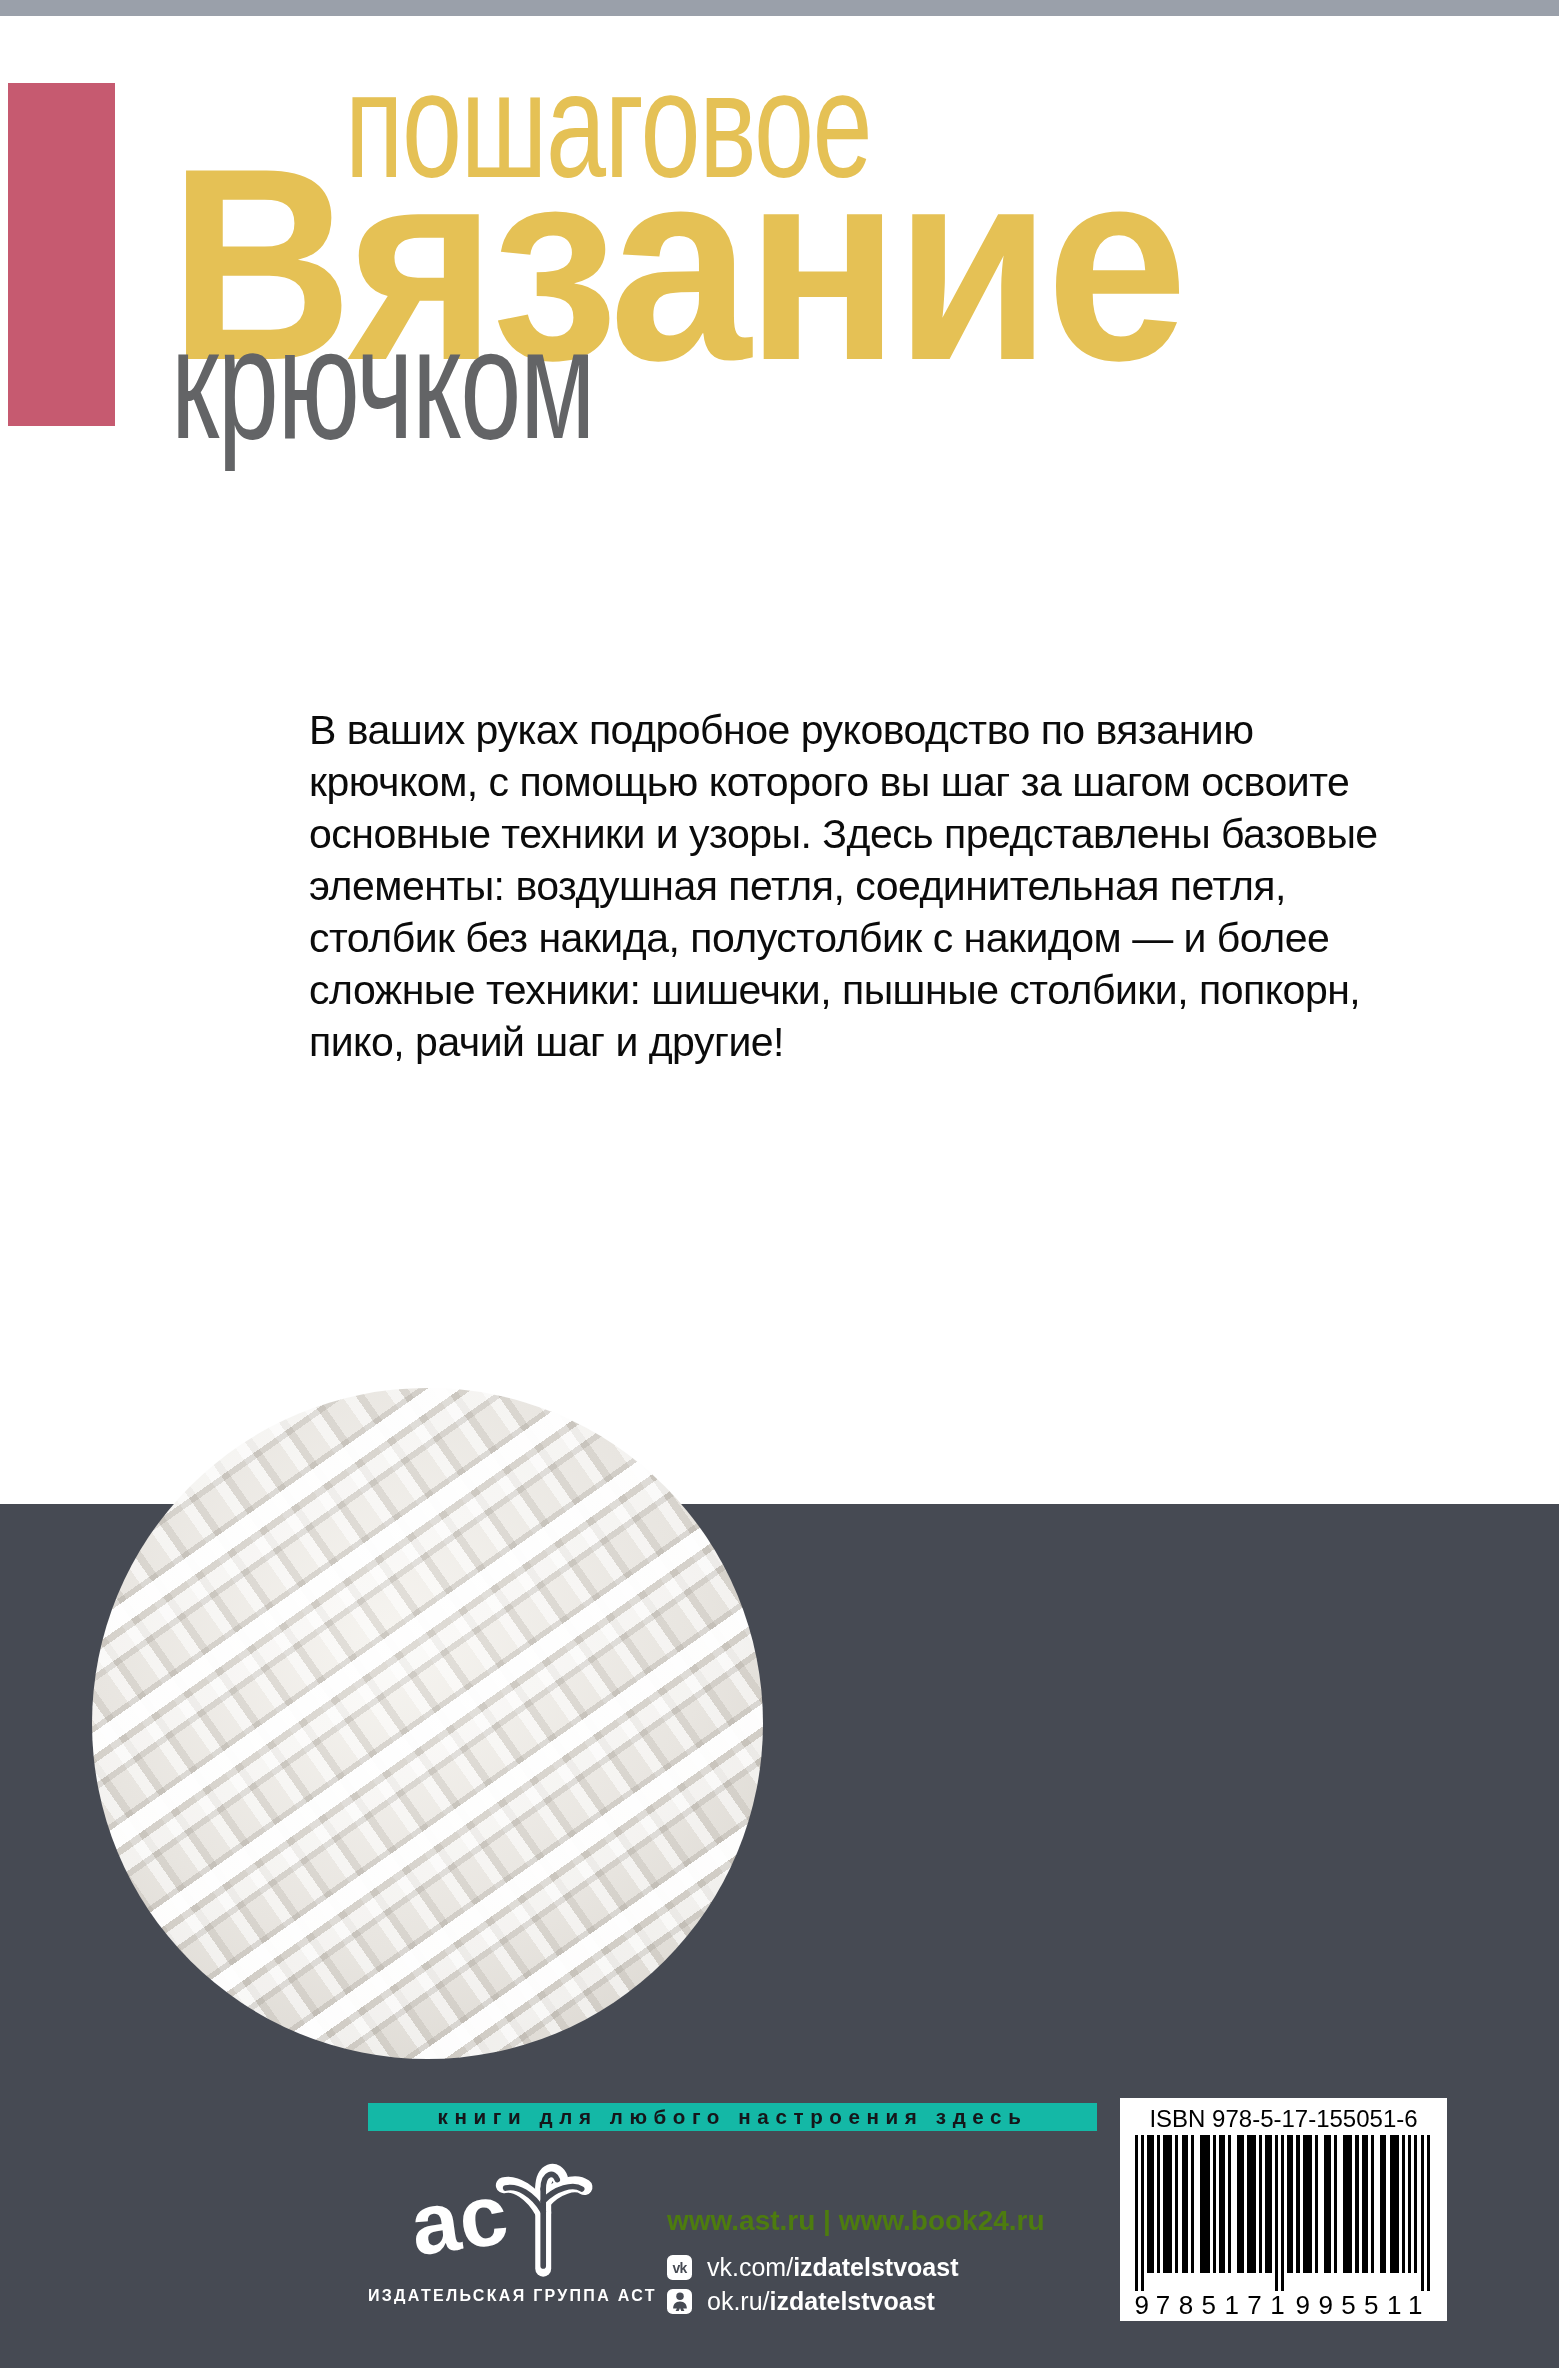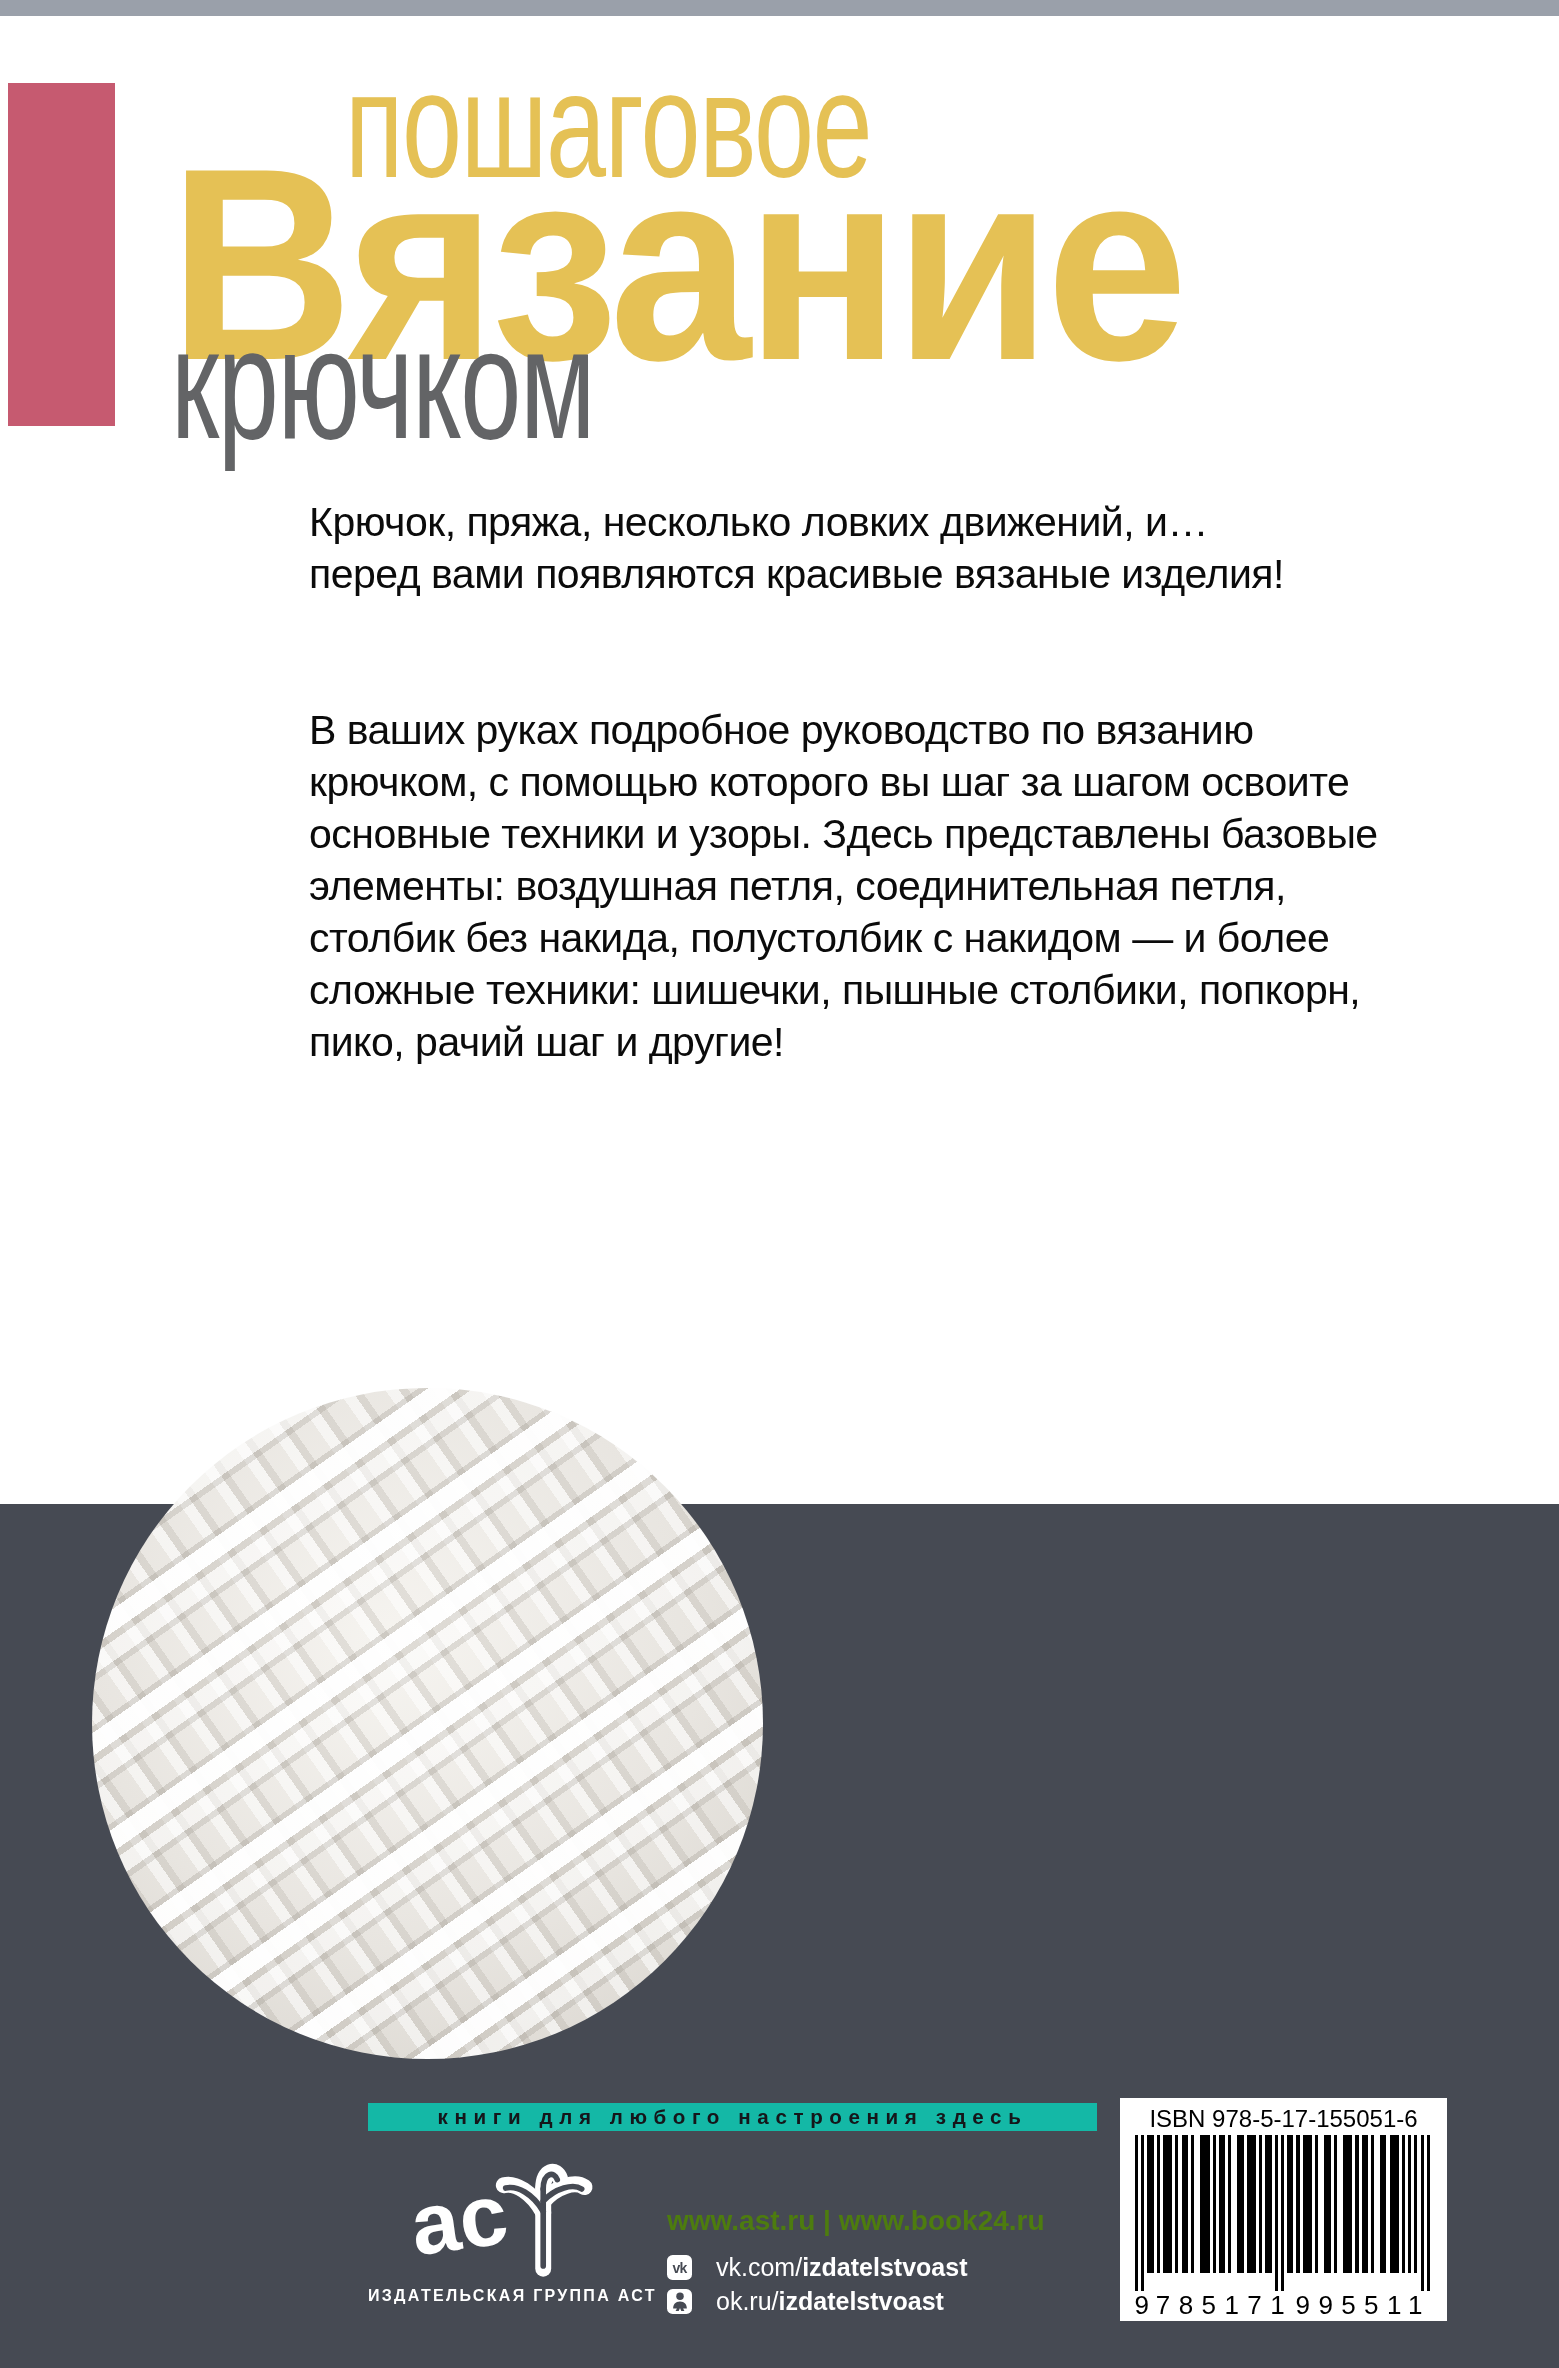--- a/index.html
+++ b/index.html
@@ -104,21 +104,21 @@
     position:absolute;left:368px;top:2271px;width:277px;
     text-align:center;font-size:16px;font-weight:600;color:#ffffff;
     letter-spacing:2.3px;white-space:nowrap;
   }
   
   .websites-label{
     position:absolute;left:667px;top:2189px;
     font-size:28px;font-weight:700;color:#4d7c0f;white-space:nowrap;
   }
   .social-row{
-    position:absolute;left:667px;display:flex;align-items:center;gap:24px;
+    position:absolute;left:667px;display:flex;align-items:center;gap:15px;
     color:#ffffff;font-size:25px;white-space:nowrap;
   }
   .social-row .bold{font-weight:700;}
   .vk-row{top:2237px;}
   .ok-row{top:2271px;justify-content:space-between;}
   .social-icon{
     width:25px;height:25px;border-radius:5.6px;background:#ffffff;
     display:flex;align-items:center;justify-content:center;flex:0 0 auto;
   }
   .vk-glyph{
@@ -129,22 +129,20 @@
 </head>
 <body>
 
 <div class="page">
 
   <div class="accent-block"></div>
   <div class="title-top">пошаговое</div>
   <div class="title-main">Вязание</div>
   <div class="title-sub">крючком</div>
 
-  <div class="para para-1">Крючок, пряжа, несколько ловких движений, и…
-перед вами появляются красивые вязаные изделия!</div>
   <div class="para para-2">В ваших руках подробное руководство по вязанию
 крючком, с помощью которого вы шаг за шагом освоите
 основные техники и узоры. Здесь представлены базовые
 элементы: воздушная петля, соединительная петля,
 столбик без накида, полустолбик с накидом — и более
 сложные техники: шишечки, пышные столбики, попкорн,
 пико, рачий шаг и другие!</div>
 
   <div class="dark-section"></div>
 

